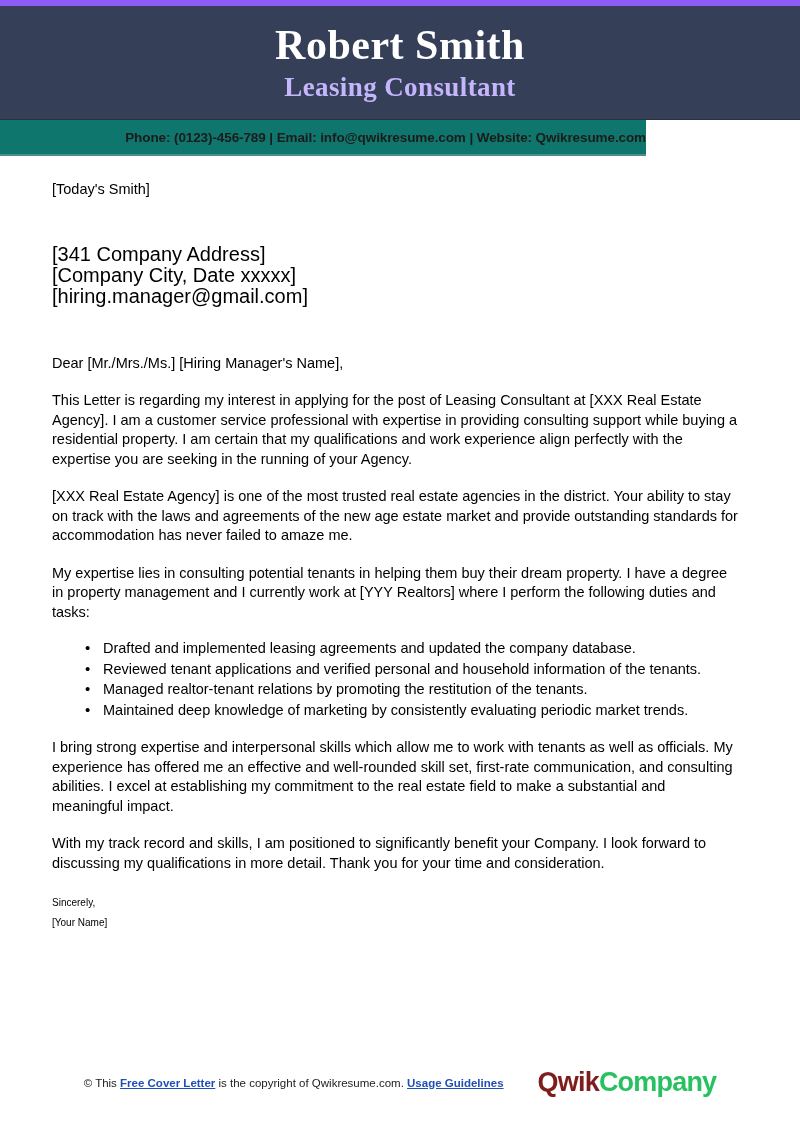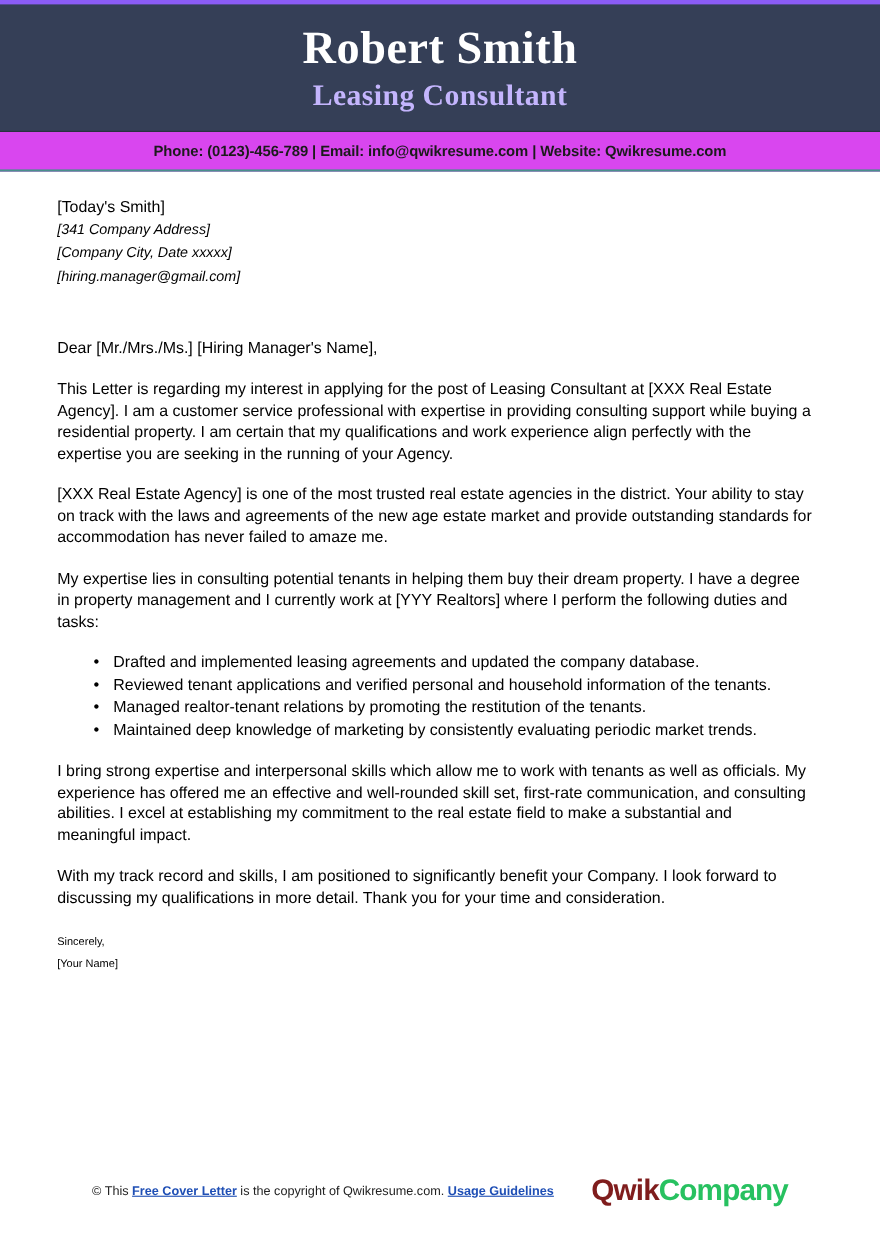--- a/index.html
+++ b/index.html
@@ -22,21 +22,21 @@
     background: #ffffff;
     box-sizing: border-box;
   }
 
   
   .header-band {
     position: relative;
     width: 800px;
     height: 120px;
     background: #353f57;
-    border-top: 4px solid #8b5cf6;
+    border-top: 6px solid #8b5cf6;
     border-bottom: 1px solid #2b3140;
     box-sizing: border-box;
     display: flex;
     flex-direction: column;
     align-items: center;
     justify-content: center;
   }
   .name {
     font-family: "Liberation Serif", serif;
     font-weight: bold;
@@ -53,28 +53,28 @@
     font-size: 27px;
     line-height: 1.05;
     color: #c4b5fd;
     letter-spacing: 0.4px;
     margin: 0;
     text-align: center;
   }
 
   .contact-band {
     position: relative;
-    width: 800px;
+    width: 646px;
     height: 36px;
-    background: #d946ef;
+    background: #0f766e;
     border-bottom: 2px solid #4a8f8c;
     box-sizing: border-box;
     display: flex;
     align-items: center;
-    justify-content: center;
+    justify-content: flex-end;
   }
   .contact-line {
     font-family: "Liberation Sans", sans-serif;
     font-weight: bold;
     font-size: 13.5px;
     color: #1b1b1b;
     letter-spacing: -0.1px;
     white-space: nowrap;
   }
 
@@ -86,23 +86,23 @@
     width: 800px;
   }
 
   .date-line {
     font-size: 14.5px;
     line-height: 18px;
     margin-top: 24px;
   }
 
   .recipient-block {
-    font-size: 13px;
+    margin-top: 46px;
+    font-size: 20px;
     line-height: 21px;
-    font-style: italic;
   }
   .recipient-block div { white-space: nowrap; }
 
   .salutation {
     margin-top: 47px;
     font-size: 14.5px;
     line-height: 19px;
   }
 
   .para {

